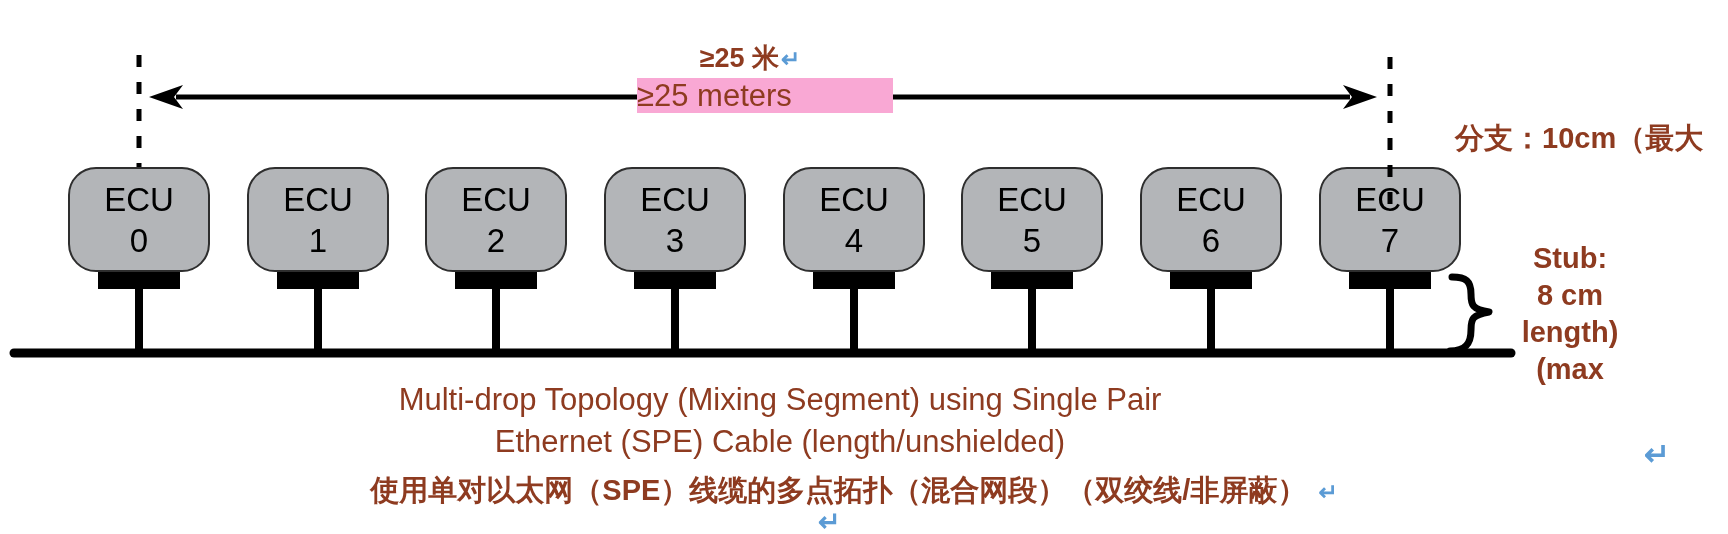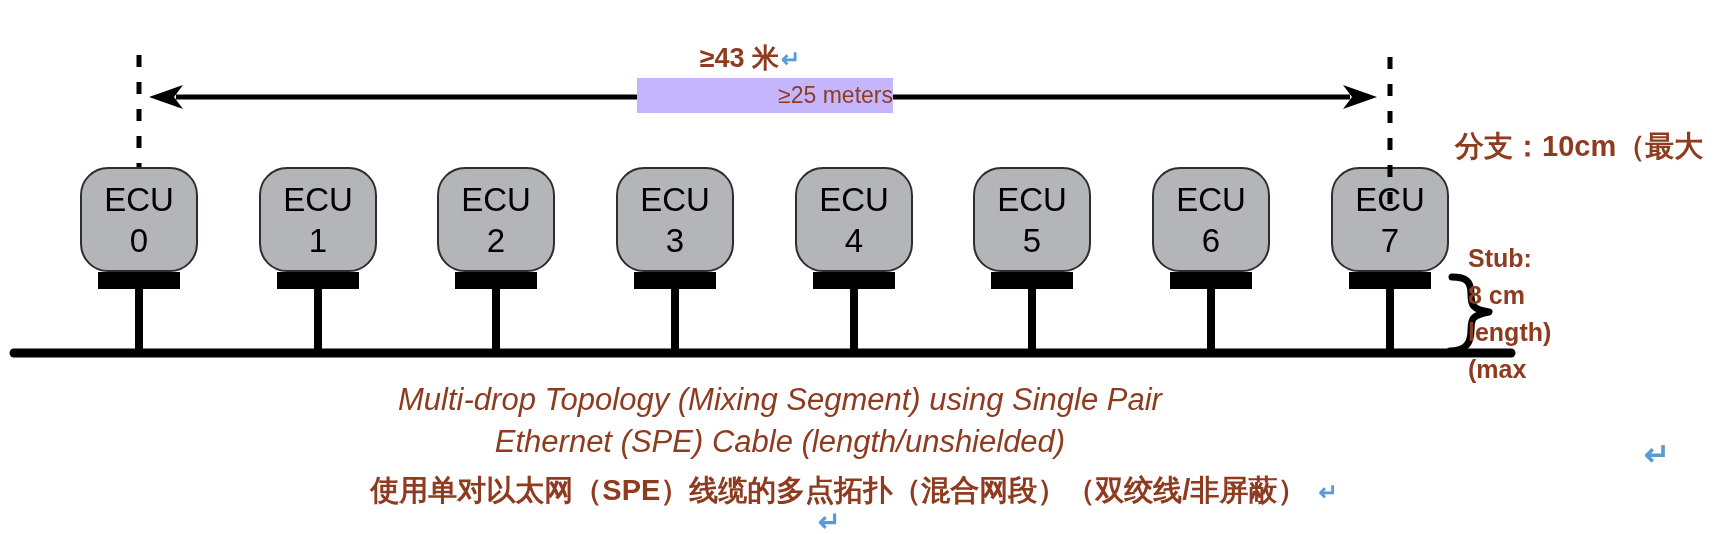--- a/index.html
+++ b/index.html
@@ -11,57 +11,57 @@
     font-family:"Liberation Sans", sans-serif;
   }
   .layer-svg{position:absolute;left:0;top:0;z-index:3;pointer-events:none;}
 
   
   .ecu{
     position:absolute;top:167px;width:142px;height:186px;
     display:flex;flex-direction:column;align-items:center;z-index:2;
   }
   .ecu-box{
-    width:118px;height:105px;box-sizing:border-box;
+    width:142px;height:105px;box-sizing:border-box;
     background:#b3b5b8;border:2px solid #2e2e2e;border-radius:28px;
     display:flex;flex-direction:column;align-items:center;justify-content:center;
     color:#000;font-size:33px;line-height:41px;text-align:center;
   }
   .ecu-bar{width:82px;height:17px;background:#000;}
   .ecu-stub{width:8px;height:64px;background:#000;}
 
   
   .brown{color:#8E3B20;}
   .blue-mark{color:#5B9BD5;font-weight:bold;}
 
   .label-cn-25{
     position:absolute;left:610px;top:42px;width:280px;z-index:4;
     text-align:center;font-size:27px;font-weight:bold;line-height:32px;
   }
   .label-cn-25 .blue-mark{font-size:23px;margin-left:2px;}
   .label-en-25{
     position:absolute;left:637px;top:78px;width:256px;z-index:4;
-    text-align:right;font-size:23px;line-height:35px;background:#c4b5fd;
+    text-align:left;font-size:31px;line-height:35px;background:#f9a8d4;
   }
   .branch-annotation{
     position:absolute;left:1455px;top:114px;width:270px;z-index:4;
-    font-size:29px;font-weight:bold;line-height:49px;text-align:left;margin-top:8px;
+    font-size:29px;font-weight:bold;line-height:49px;text-align:left;
   }
   .branch-annotation .line{display:block;}
   .branch-annotation .blue-mark{font-size:23px;margin-left:16px;}
   .stub-annotation{
     position:absolute;left:1468px;top:240px;width:204px;z-index:4;
-    font-size:25px;font-weight:bold;line-height:37px;text-align:left;
+    font-size:29px;font-weight:bold;line-height:37px;text-align:center;
   }
   .stub-annotation .line{display:block;}
   .caption-en{
     position:absolute;left:170px;top:379px;width:1220px;z-index:4;
     font-size:31px;line-height:42px;text-align:center;
   }
-  .caption-en .line{display:block;font-style:italic;}
+  .caption-en .line{display:block;}
   .caption-cn{
     position:absolute;left:254px;top:472px;width:1200px;z-index:4;
     font-size:29px;font-weight:bold;text-align:center;line-height:36px;
   }
   .caption-cn .blue-mark{font-size:23px;margin-left:12px;}
   .return-bottom{
     position:absolute;left:818px;top:506px;z-index:4;font-size:27px;
   }
   .return-right{
     position:absolute;left:1644px;top:436px;z-index:4;font-size:31px;
@@ -141,21 +141,21 @@
   <div class="ecu" style="left:1319px">
     <div class="ecu-box">
       <span>ECU</span>
       <span>7</span>
     </div>
     <div class="ecu-bar"></div>
     <div class="ecu-stub"></div>
   </div>
 
   <div class="label-cn-25 brown">
-    <span>≥43 米</span><span class="blue-mark">↵</span>
+    <span>≥25 米</span><span class="blue-mark">↵</span>
   </div>
   <div class="label-en-25 brown">
     <span>≥25 meters</span>
   </div>
 
   <div class="branch-annotation brown">
     <span class="line">分支：10cm（最大</span>
   </div>
 
   <div class="stub-annotation brown">

